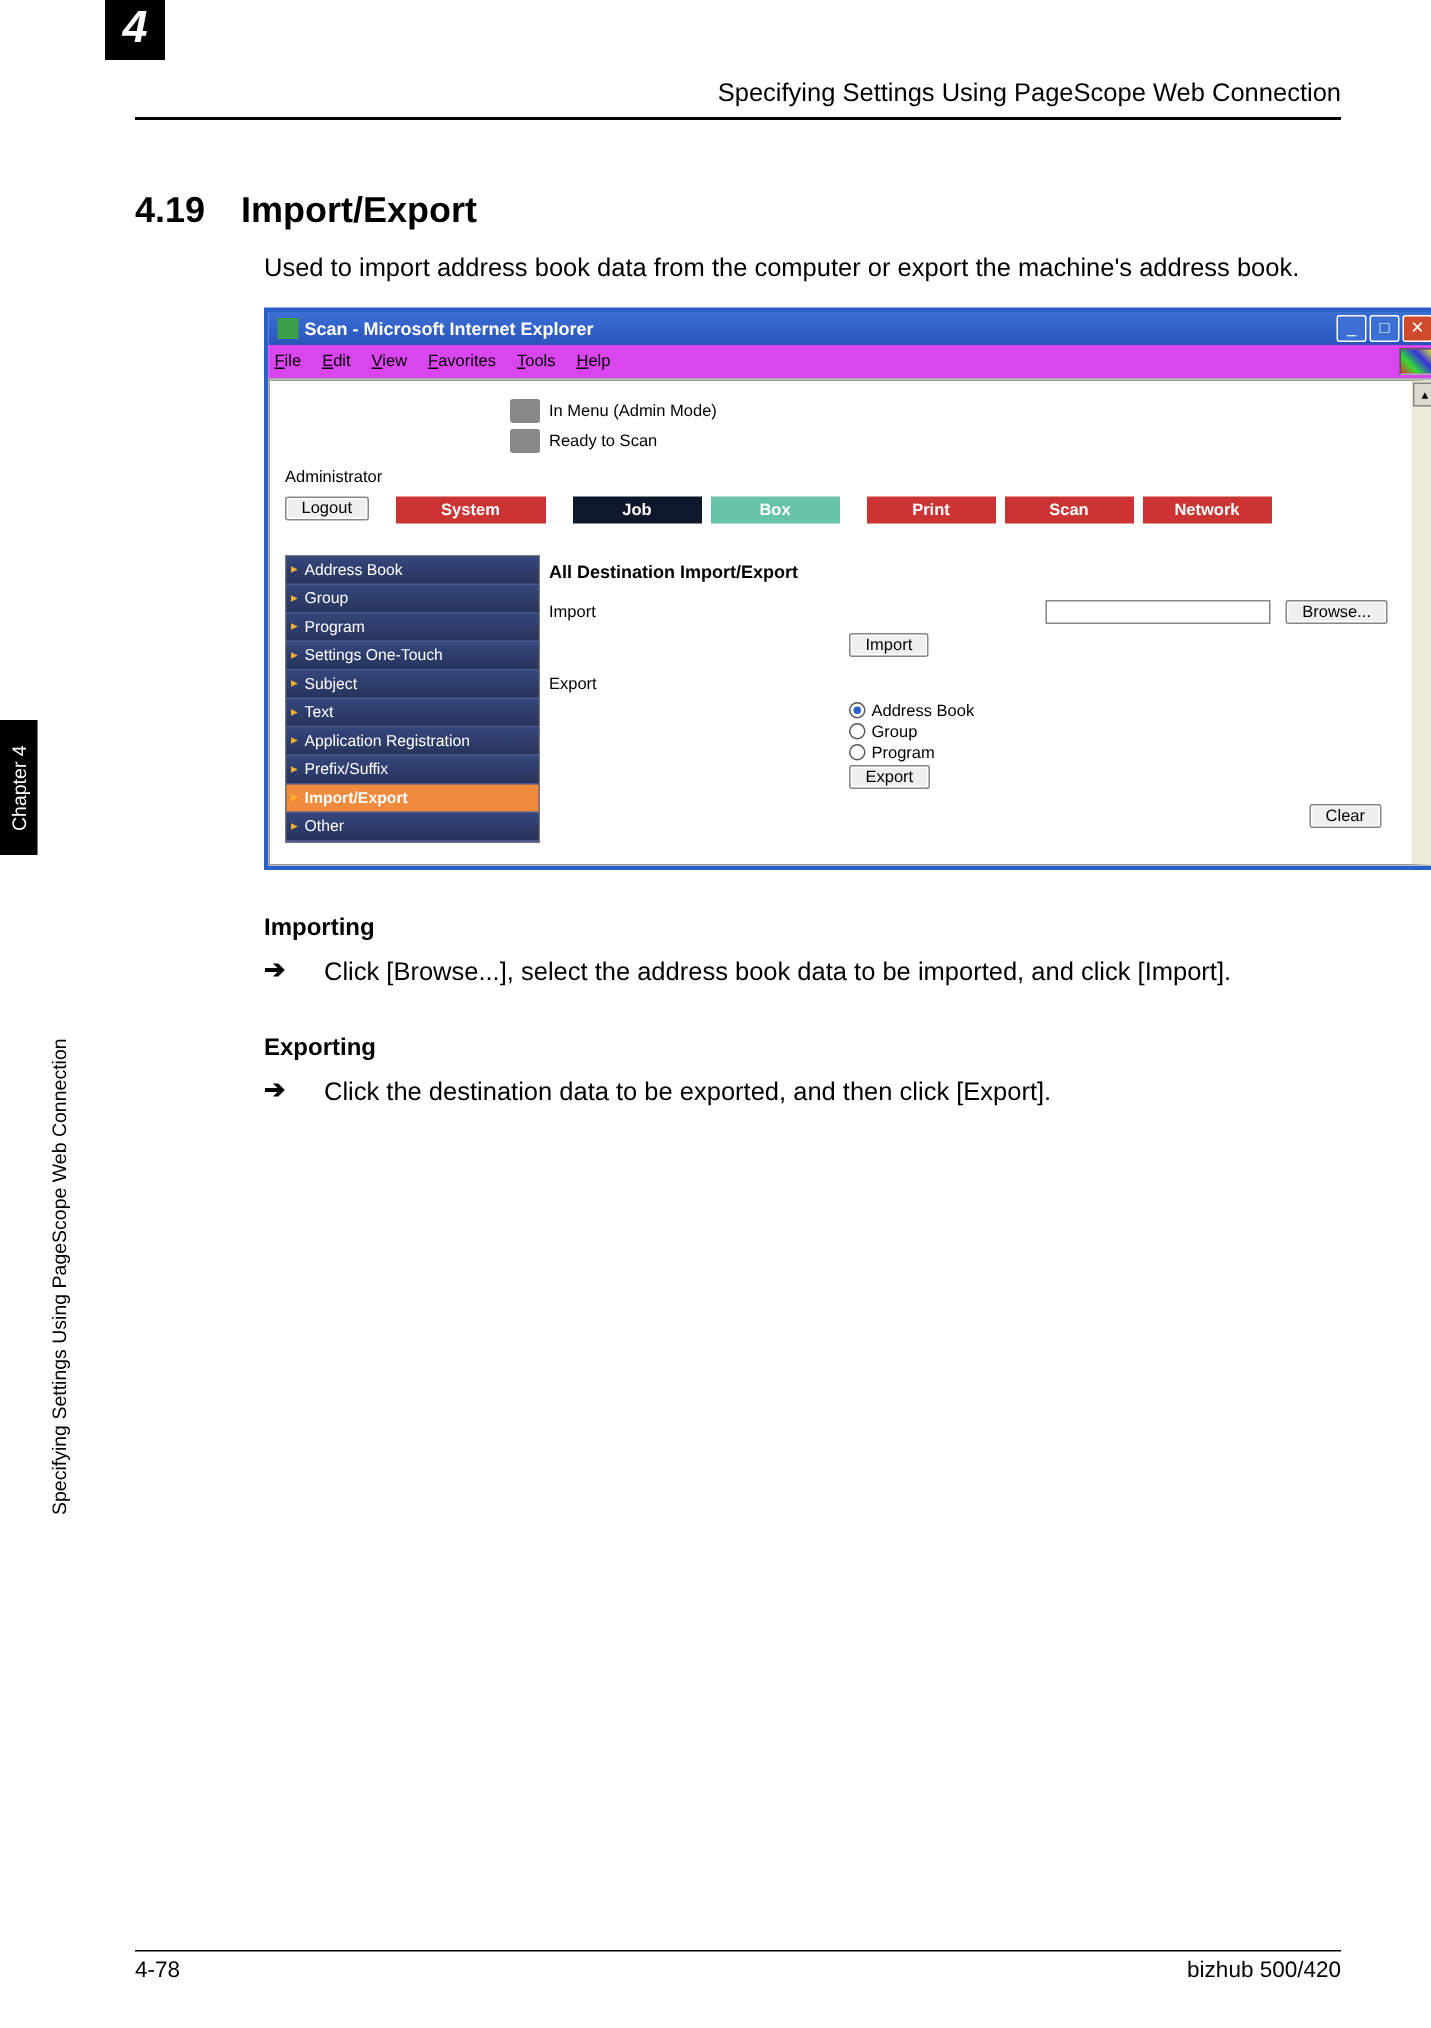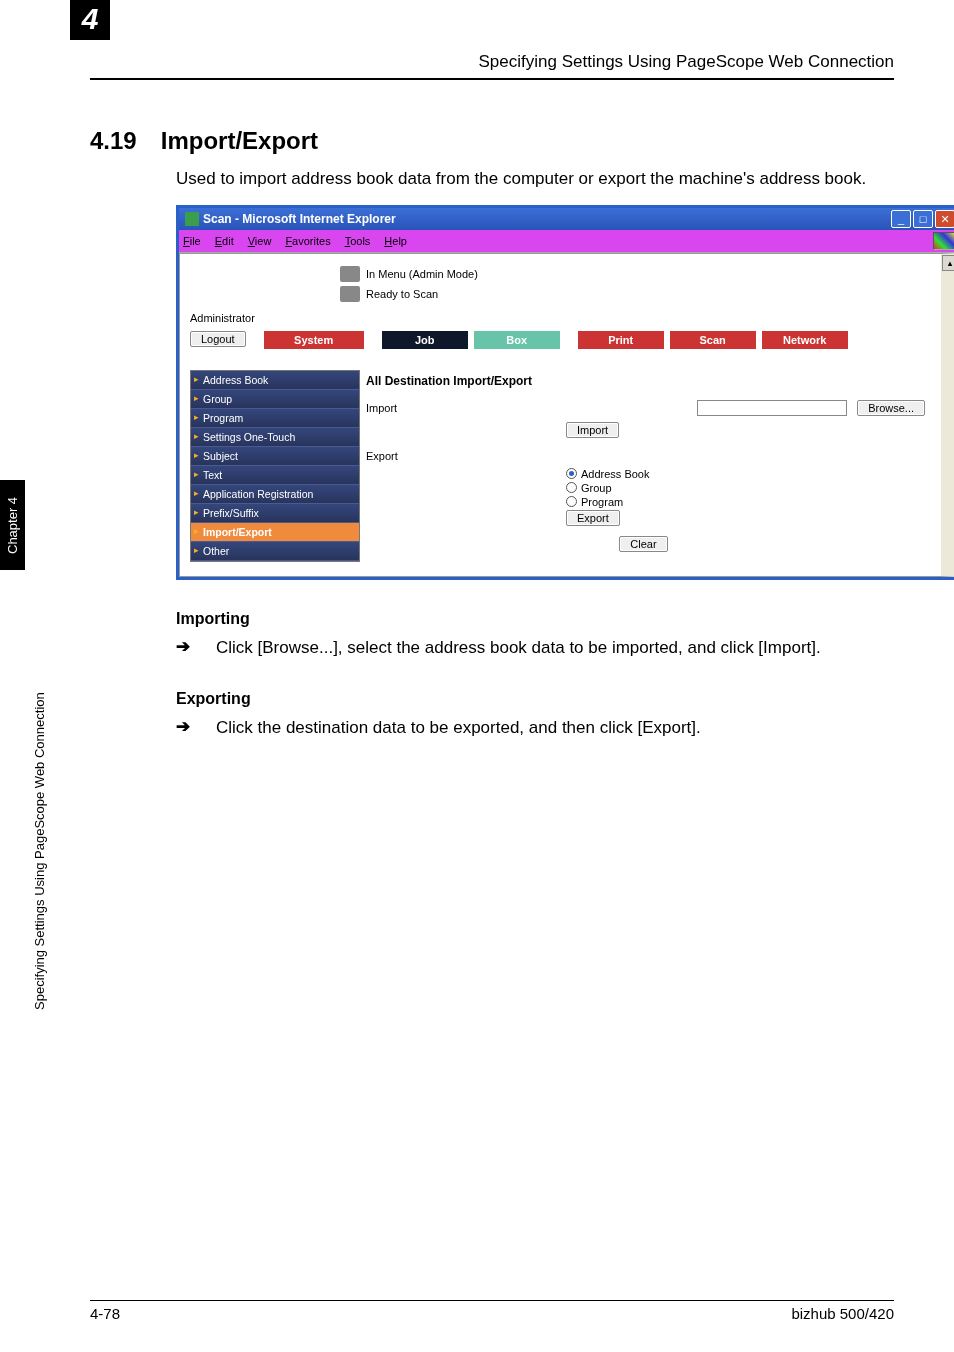--- a/index.html
+++ b/index.html
@@ -304,21 +304,21 @@
   .radio.checked::after {
     content: "";
     position: absolute;
     left: 2px; top: 2px;
     width: 5px; height: 5px;
     background: #2a60c8;
     border-radius: 50%;
   }
   .clear-row {
     display: flex;
-    justify-content: center;
+    justify-content: flex-end;
     margin-top: 10px;
     padding-right: 4px;
   }
 
   
   .sub-head {
     font-weight: bold;
     font-size: 16px;
     margin: 30px 0 6px 86px;
   }

